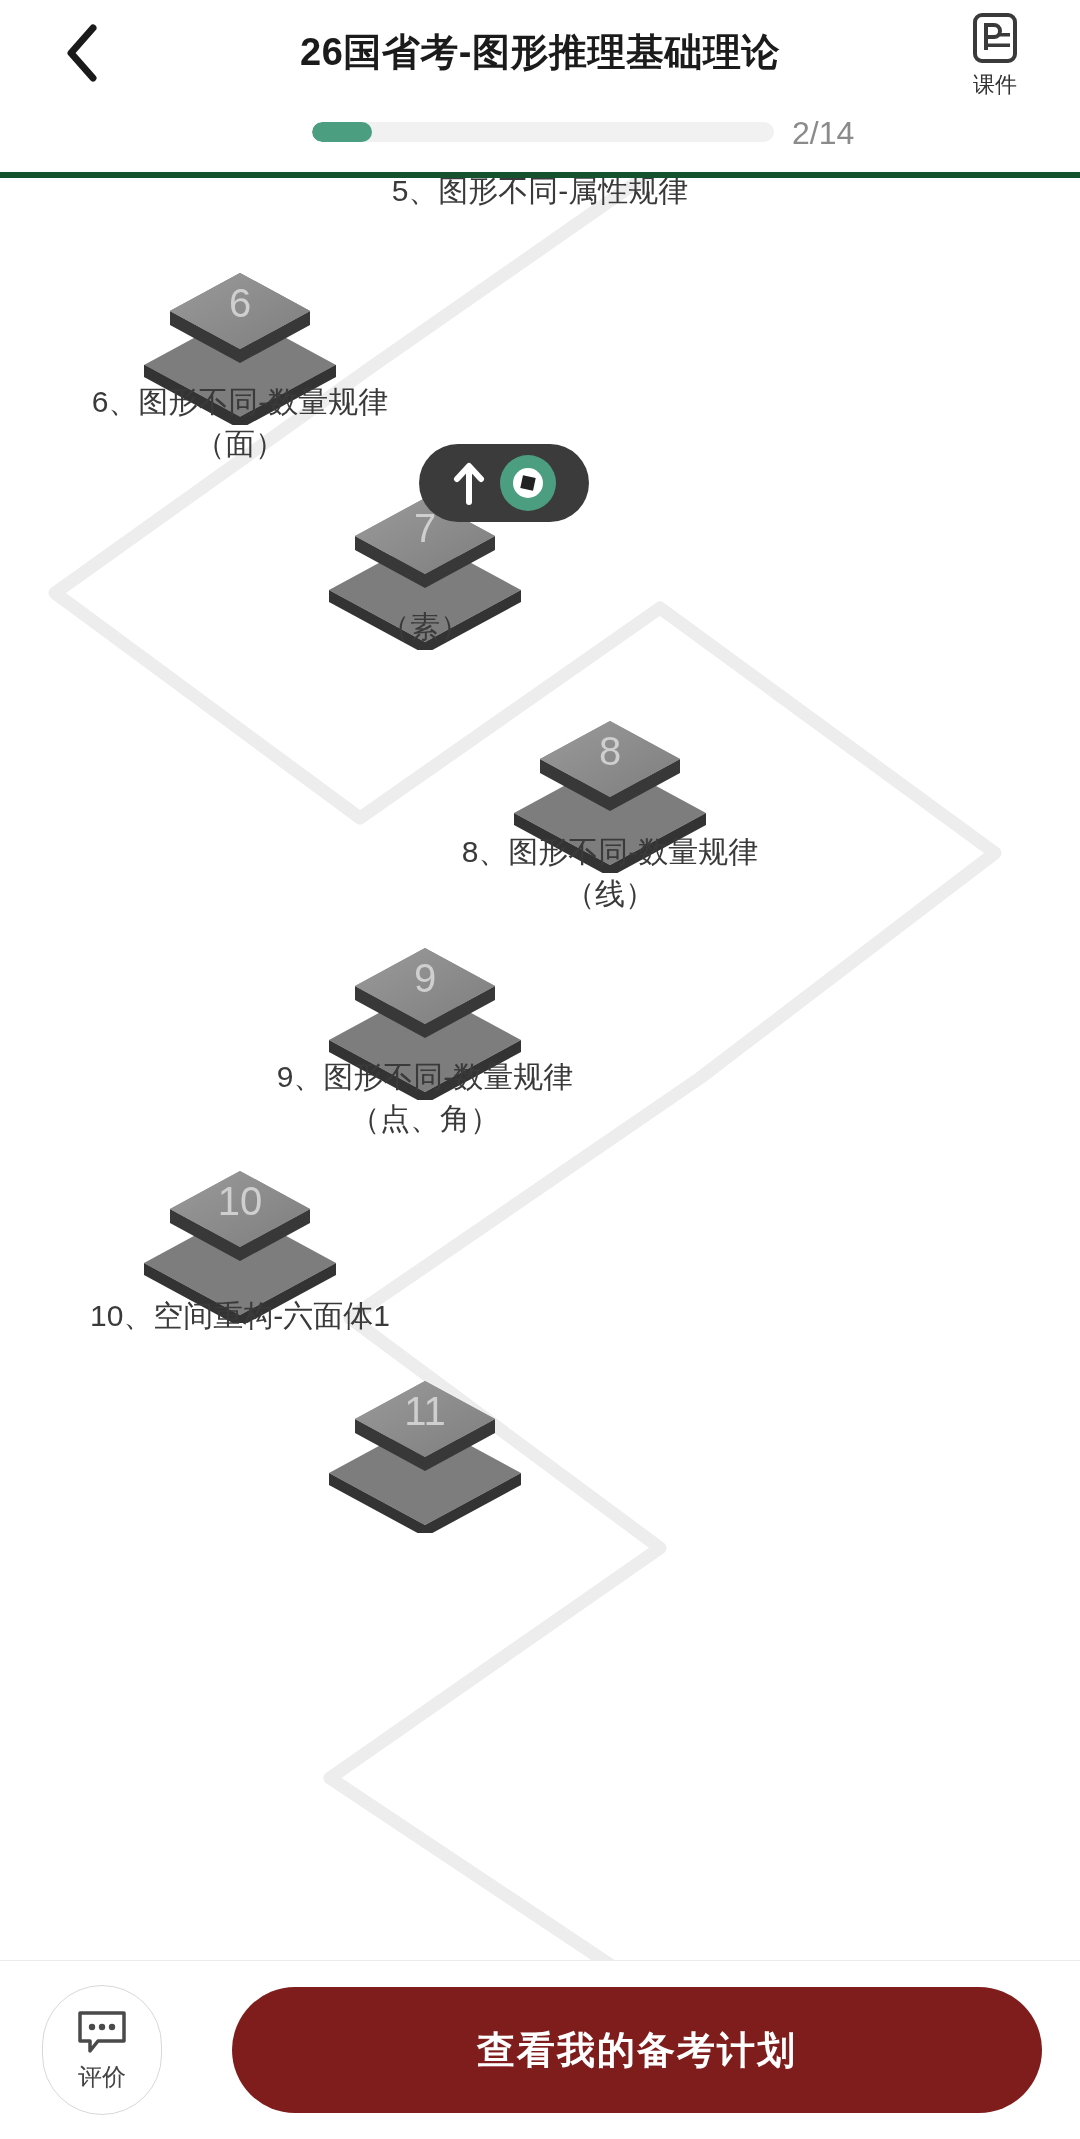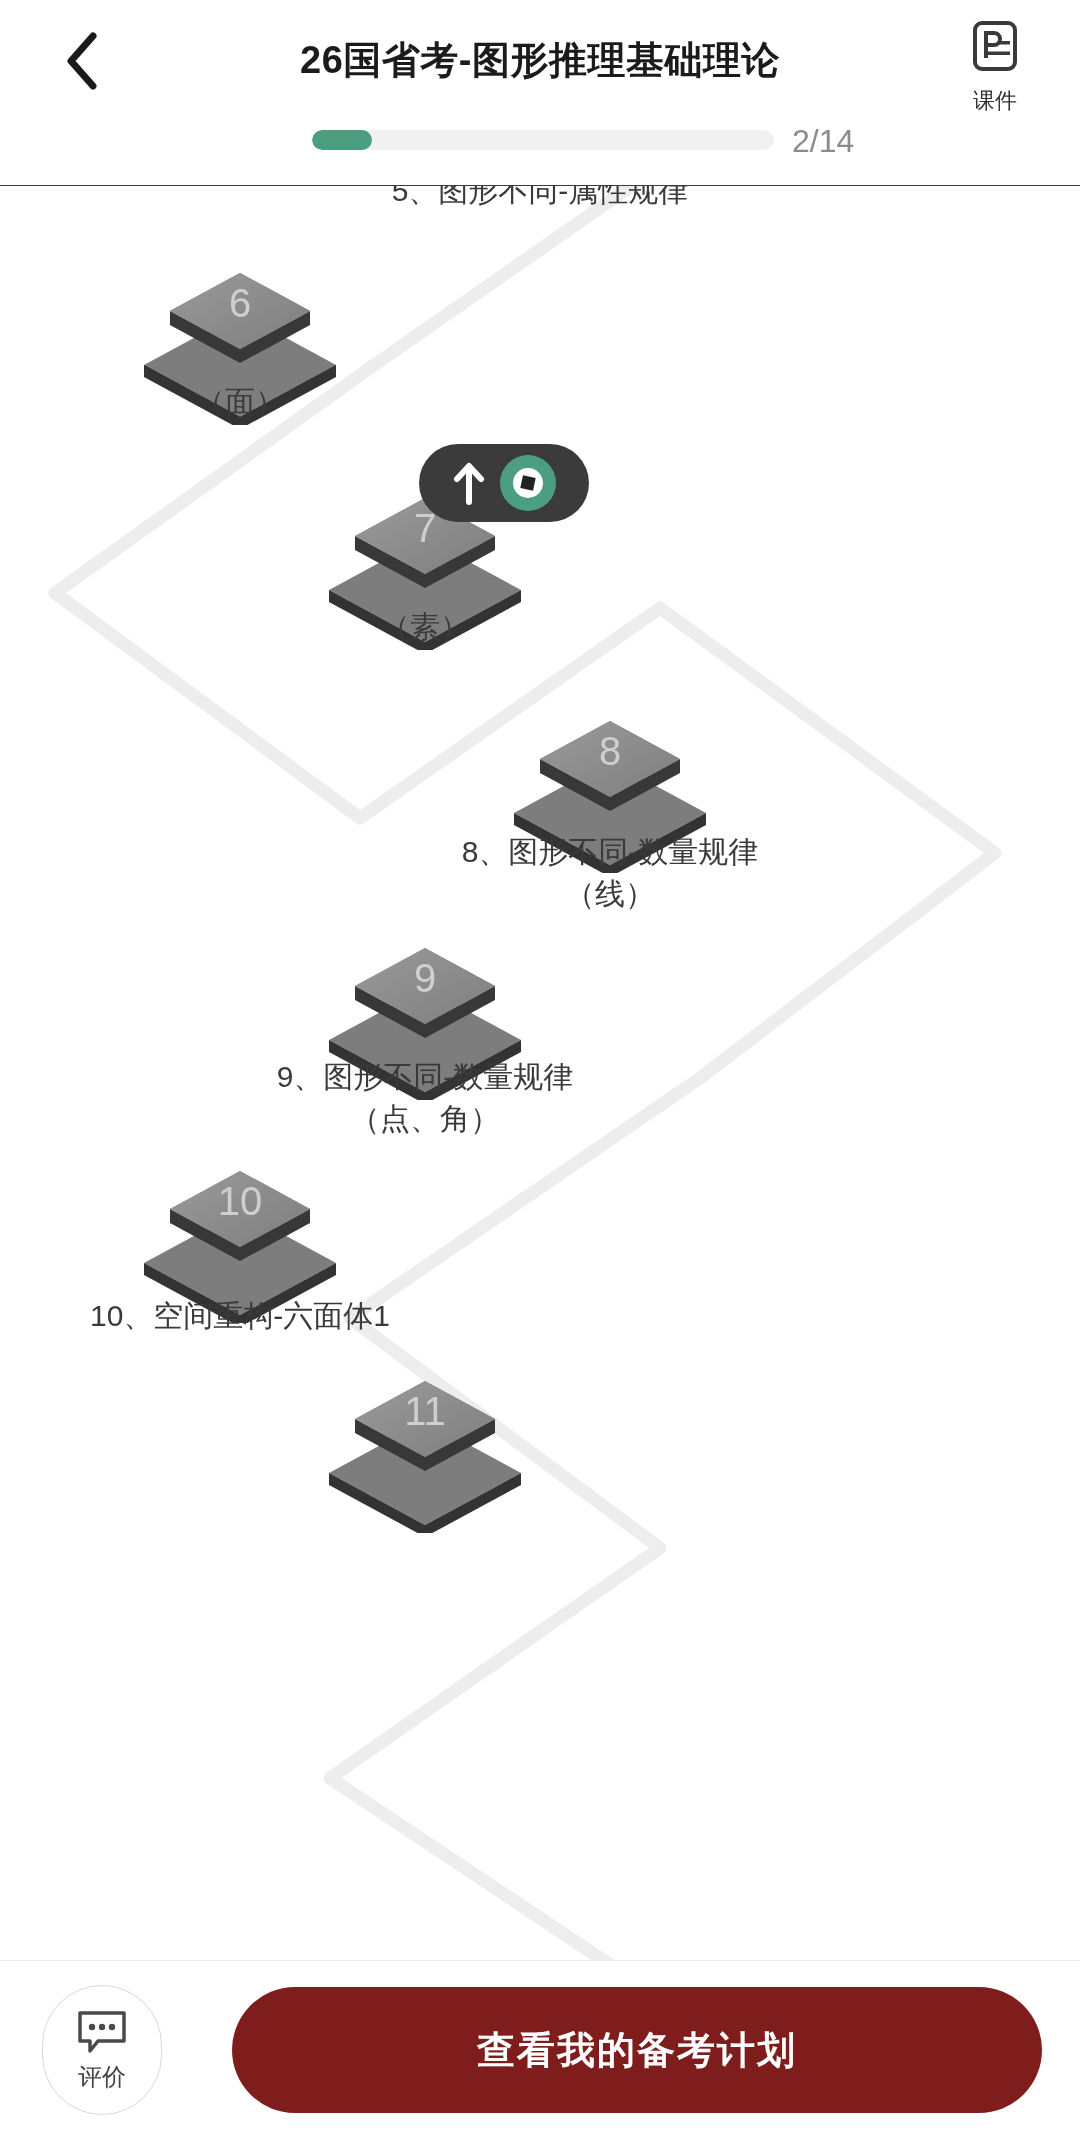--- a/index.html
+++ b/index.html
@@ -6,40 +6,40 @@
   html, body {
     width:1080px; height:2139px;
     background:#ffffff;
     font-family:"Liberation Sans","DejaVu Sans",sans-serif;
     overflow:hidden;
   }
   #app { position:relative; width:1080px; height:2139px; background:#fff; overflow:hidden; }
 
   
   .header {
-    position:absolute; top:8px; left:0; width:1080px; height:178px;
+    position:absolute; top:0; left:0; width:1080px; height:178px;
     background:#fff; z-index:60;
-    border-bottom:1px solid #14532d;
+    border-bottom:6px solid #14532d;
   }
   .back-btn {
     position:absolute; left:46px; top:18px; width:70px; height:70px;
     display:flex; align-items:center; justify-content:center; cursor:pointer;
   }
   .back-btn svg { display:block; }
   .header-title {
     position:absolute; top:24px; left:0; width:1080px; text-align:center;
     font-size:38px; font-weight:bold; color:#1b1b1b; letter-spacing:0.5px;
     line-height:56px;
   }
   .courseware {
     position:absolute; right:30px; top:12px; width:110px;
     display:flex; flex-direction:column; align-items:center; cursor:pointer;
   }
   .cw-icon { width:46px; height:52px; }
-  .cw-label { margin-top:16px; font-size:22px; color:#333; line-height:26px; }
+  .cw-label { margin-top:8px; font-size:22px; color:#333; line-height:26px; }
 
   .progress-row {
     position:absolute; top:112px; left:0; width:920px; height:44px;
   }
   .progress-track {
     position:absolute; left:312px; top:10px; width:462px; height:20px;
     background:#f1f1f1; border-radius:10px; overflow:hidden;
   }
   .progress-fill {
     height:100%; background:#4c9e81; border-radius:10px;
@@ -180,20 +180,21 @@
         <defs>
           <linearGradient id="g6" x1="0" y1="0" x2="1" y2="1">
             <stop offset="0%" stop-color="#9a9a9a"></stop>
             <stop offset="100%" stop-color="#7e7e7e"></stop>
           </linearGradient>
         </defs>
       </svg>
       <div class="num" style="top:16px;">6</div>
     </div>
     <div class="node-label" style="left:-60px; top:203px; width:600px;">
+      <span>6、图形不同-数量规律</span>
       <span class="l2">（面）</span>
     </div>
 
     <div class="node" style="left:325px; top:312px;">
       <svg width="200" height="160" viewBox="0 0 200 160">
         <polygon points="100,48 196,100 100,152 4,100" fill="#7d7d7d"></polygon>
         <path d="M4 100 L100 152 L196 100 L196 112 L100 164 L4 112 Z" fill="#333333"></path>
         <polygon points="100,8 170,46 100,84 30,46" fill="#8d8d8d"></polygon>
         <path d="M30 46 L100 84 L170 46 L170 60 L100 98 L30 60 Z" fill="#383838"></path>
         <polygon points="100,8 170,46 100,84 30,46" fill="url(#g7)"></polygon>

